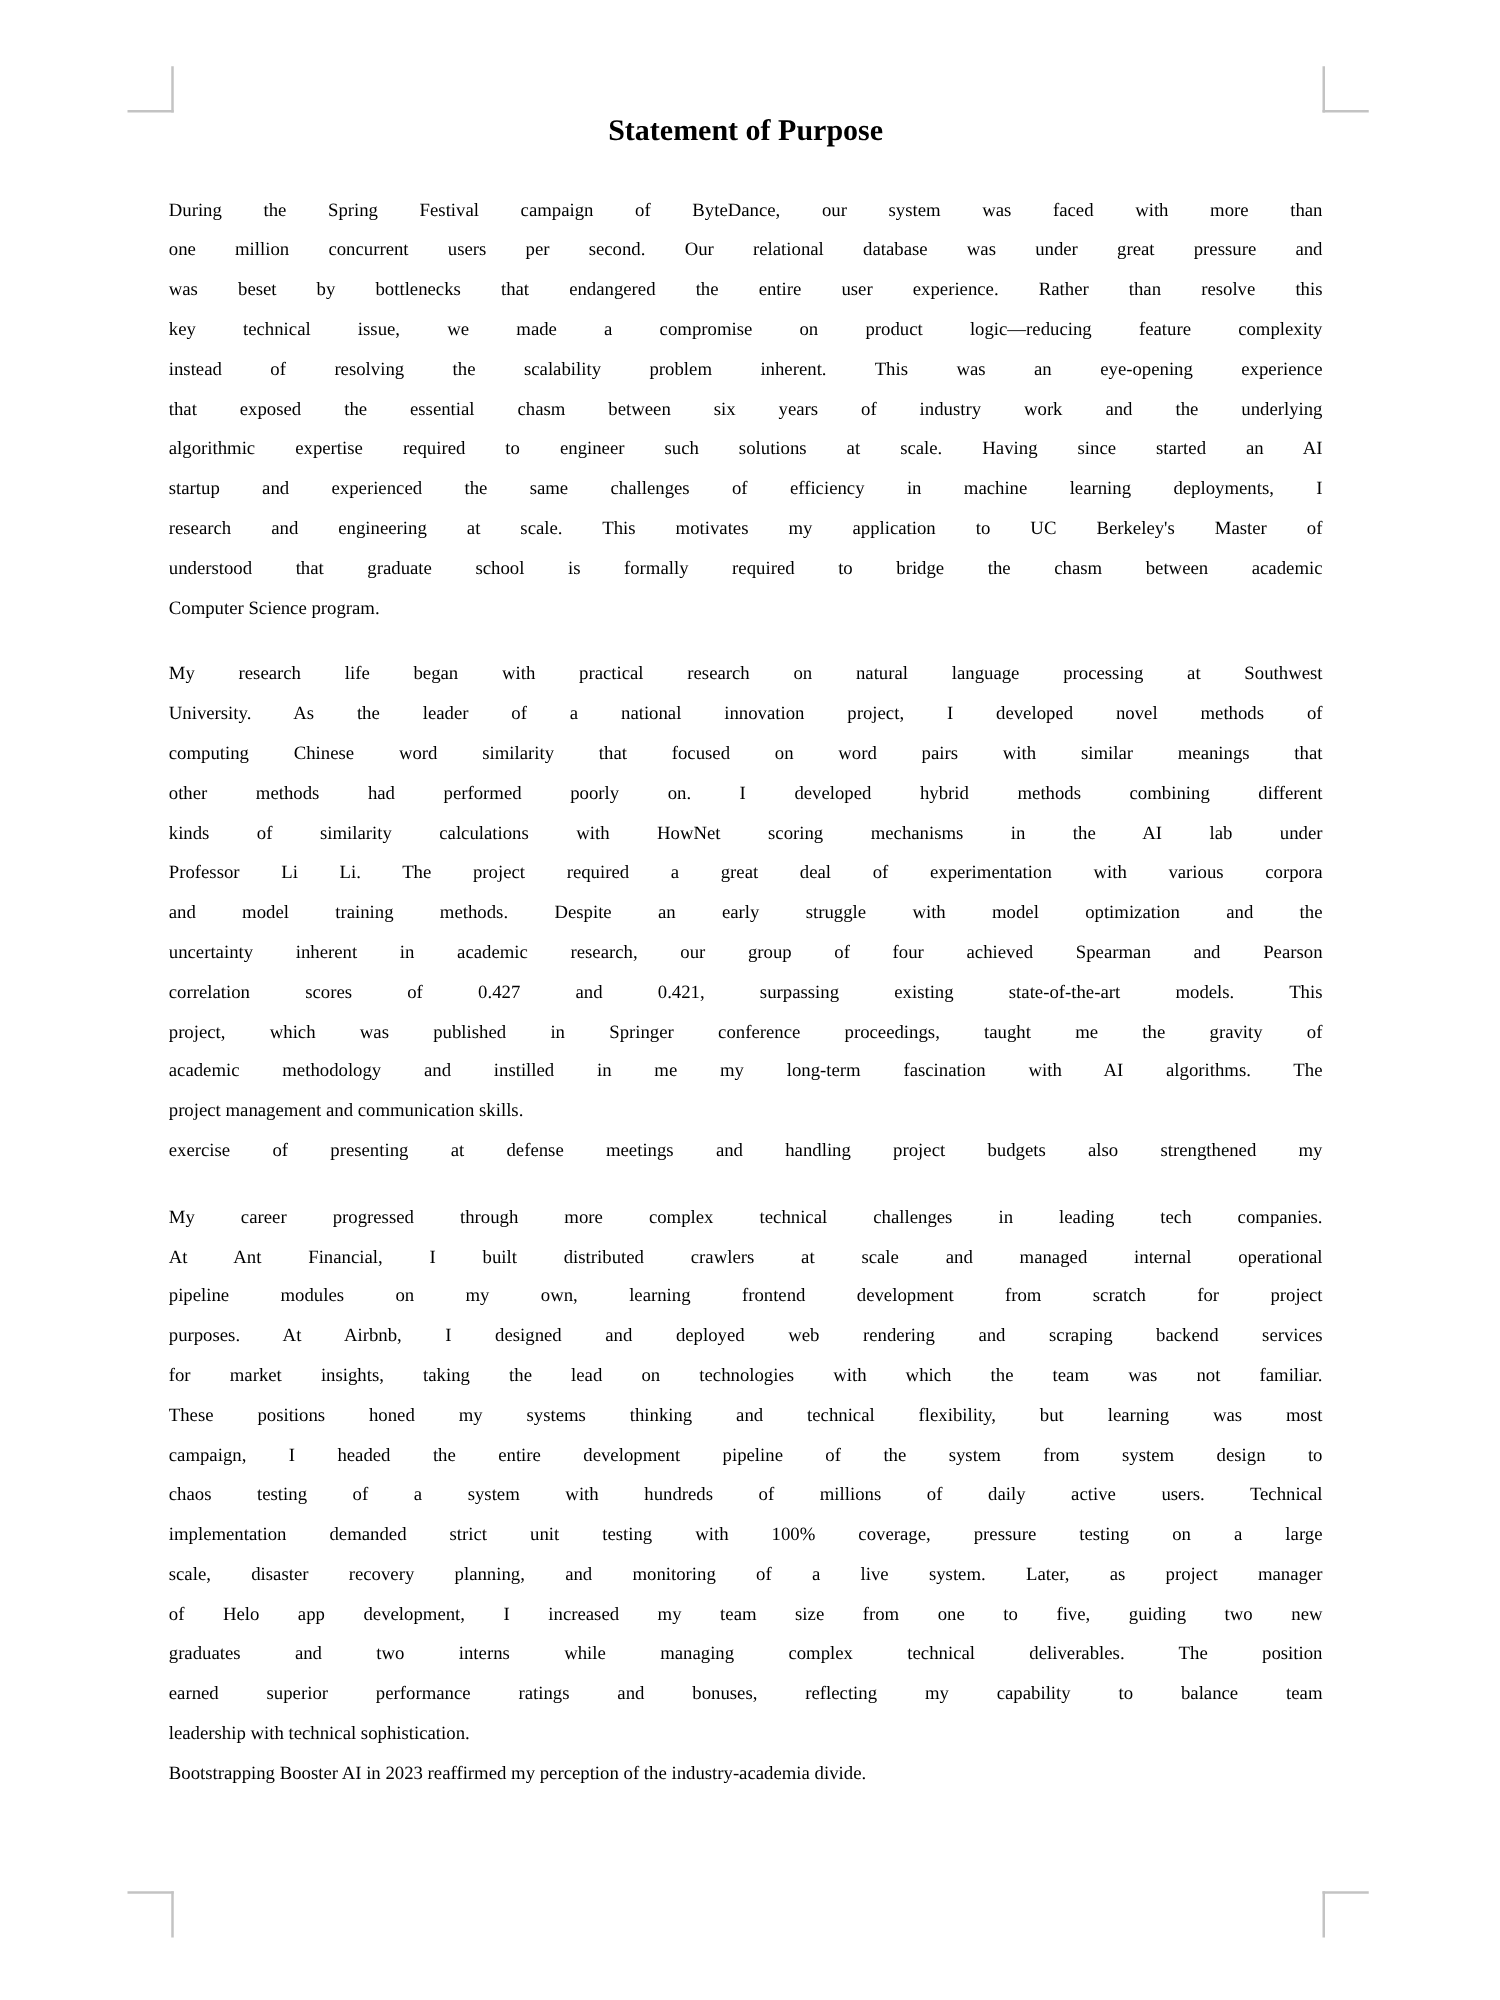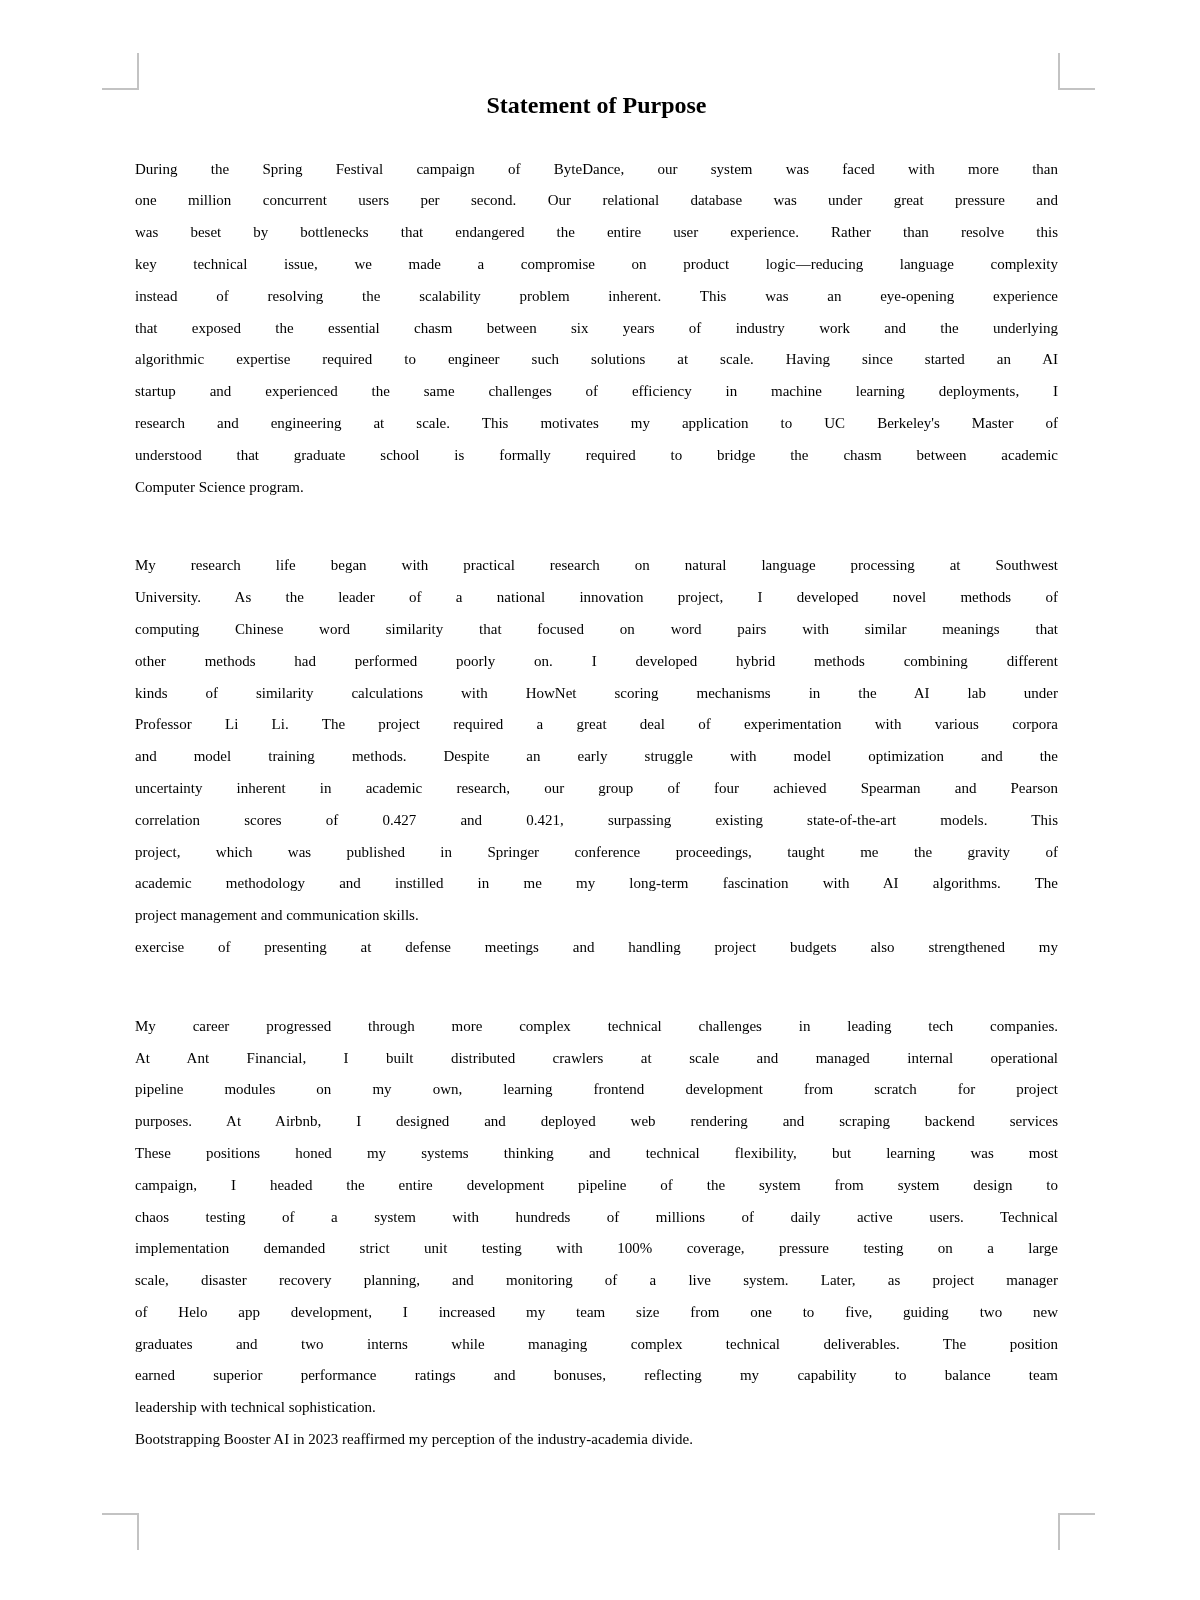--- a/index.html
+++ b/index.html
@@ -22,21 +22,21 @@
     color: var(--text-color, #000000);
   }
   .title {
     margin: 0 0 31.8px 0;
     font-size: 24px;
     font-weight: bold;
     line-height: 31.8px;
     text-align: center;
   }
   .para { margin: 0; }
-  .para.gap { margin-top: 47px; }
+  .para.gap { margin-top: 21px; }
   .line {
     font-size: 15px;
     line-height: 31.8px;
     text-align: justify;
     text-align-last: justify;
     white-space: normal;
   }
   .line.last { text-align-last: left; }
 
   .crop-mark {
@@ -74,21 +74,21 @@
   <div class="crop-mark bl"></div>
   <div class="crop-mark br"></div>
 
   <div class="doc">
     <h1 class="title">Statement of Purpose</h1>
     <div>
         <div class="para">
           <div class="line">During the Spring Festival campaign of ByteDance, our system was faced with more than</div>
           <div class="line">one million concurrent users per second. Our relational database was under great pressure and</div>
           <div class="line">was beset by bottlenecks that endangered the entire user experience. Rather than resolve this</div>
-          <div class="line">key technical issue, we made a compromise on product logic—reducing language complexity</div>
+          <div class="line">key technical issue, we made a compromise on product logic—reducing feature complexity</div>
           <div class="line">instead of resolving the scalability problem inherent. This was an eye-opening experience</div>
           <div class="line">that exposed the essential chasm between six years of industry work and the underlying</div>
           <div class="line">algorithmic expertise required to engineer such solutions at scale. Having since started an AI</div>
           <div class="line">startup and experienced the same challenges of efficiency in machine learning deployments, I</div>
           <div class="line">research and engineering at scale. This motivates my application to UC Berkeley's Master of</div>
           <div class="line">understood that graduate school is formally required to bridge the chasm between academic</div>
           <div class="line last">Computer Science program.</div>
         </div>
         <div class="para gap">
           <div class="line">My research life began with practical research on natural language processing at Southwest</div>
@@ -103,20 +103,21 @@
           <div class="line">project, which was published in Springer conference proceedings, taught me the gravity of</div>
           <div class="line">academic methodology and instilled in me my long-term fascination with AI algorithms. The</div>
           <div class="line last">project management and communication skills.</div>
           <div class="line">exercise of presenting at defense meetings and handling project budgets also strengthened my</div>
         </div>
         <div class="para gap">
           <div class="line">My career progressed through more complex technical challenges in leading tech companies.</div>
           <div class="line">At Ant Financial, I built distributed crawlers at scale and managed internal operational</div>
           <div class="line">pipeline modules on my own, learning frontend development from scratch for project</div>
           <div class="line">purposes. At Airbnb, I designed and deployed web rendering and scraping backend services</div>
+          <div class="line">for market insights, taking the lead on technologies with which the team was not familiar.</div>
           <div class="line">These positions honed my systems thinking and technical flexibility, but learning was most</div>
           <div class="line">campaign, I headed the entire development pipeline of the system from system design to</div>
           <div class="line">chaos testing of a system with hundreds of millions of daily active users. Technical</div>
           <div class="line">implementation demanded strict unit testing with 100% coverage, pressure testing on a large</div>
           <div class="line">scale, disaster recovery planning, and monitoring of a live system. Later, as project manager</div>
           <div class="line">of Helo app development, I increased my team size from one to five, guiding two new</div>
           <div class="line">graduates and two interns while managing complex technical deliverables. The position</div>
           <div class="line">earned superior performance ratings and bonuses, reflecting my capability to balance team</div>
           <div class="line last">leadership with technical sophistication.</div>
         </div>

